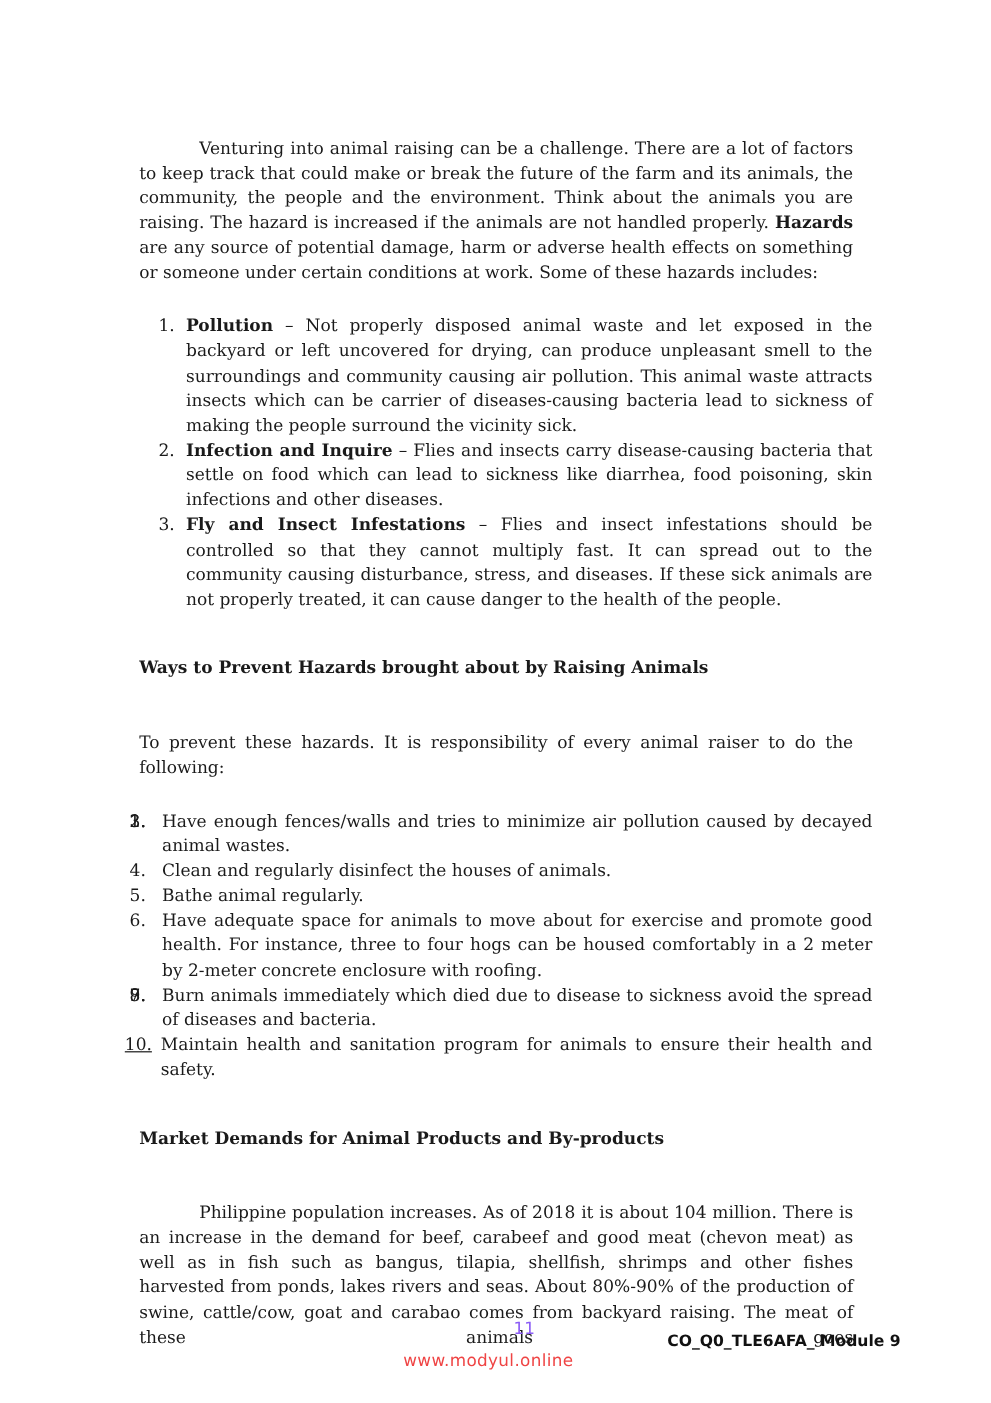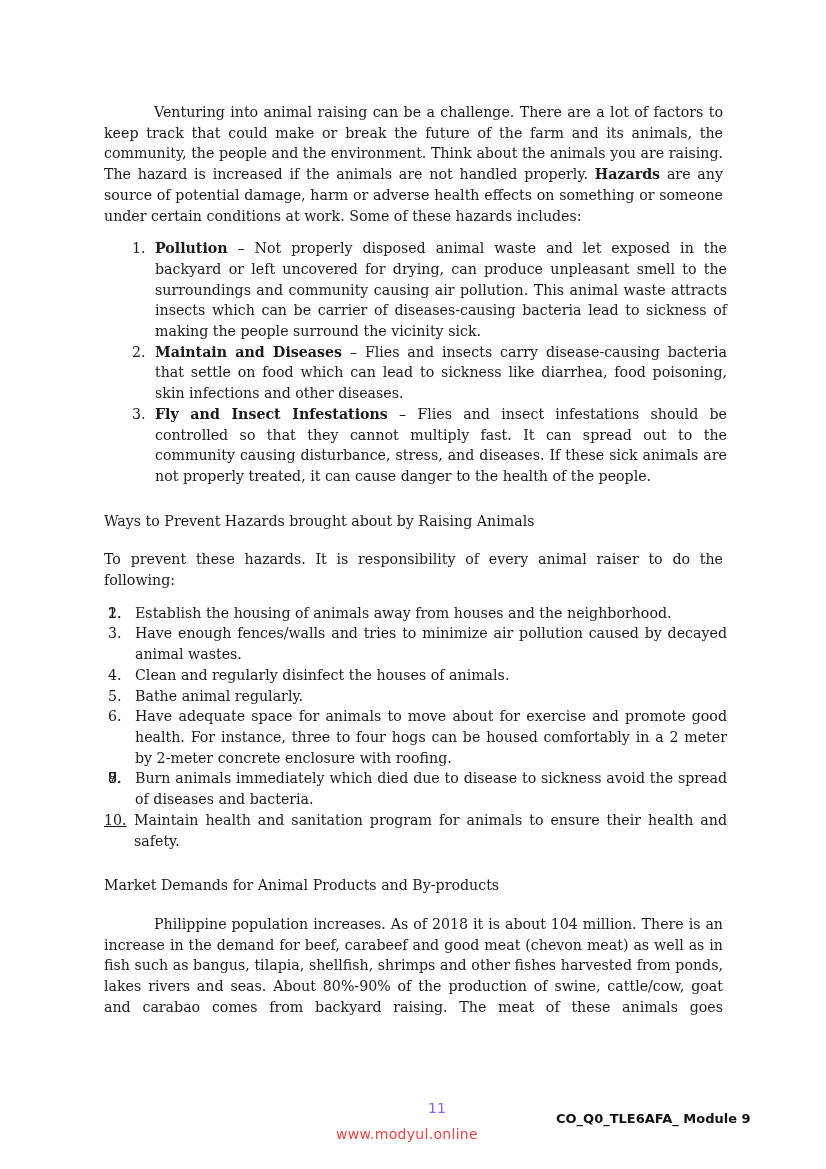--- a/index.html
+++ b/index.html
@@ -1,58 +1,58 @@
 <!DOCTYPE html>
 <html><head>
 <meta charset="utf-8">
 <style>
   html, body { margin: 0; padding: 0; background: #ffffff; }
   body { width: 826px; height: 1169px; position: relative; overflow: hidden;
          font-family: "DejaVu Serif", "Liberation Serif", serif; color: #1a1a1a; }
   .page { position: absolute; left: 100px; top: 98px; width: 627px; font-size: 14.2px; line-height: 20.7px; }
-  p { margin: 4px; text-align: justify; }
+  p { margin: 16px; text-align: justify; }
   .indent { text-indent: 50px; }
   ol { margin: 0; padding: 0; list-style: none; }
   ol li { position: relative; text-align: justify; }
   .hz li { padding-left: 55px; }
   .hz li .num { position: absolute; left: 32px; }
   .pv li { padding-left: 35px; }
   .pv li .num { position: absolute; left: 8px; }
   .pv li.ten .num { left: 4px; text-decoration: underline; }
   .pv li.ten { padding-left: 34px; }
   b, .b { font-weight: bold; }
-  h2 { font-size: 14.2px; font-weight: normal; margin: 4px; line-height: 20.7px; }
+  h2 { font-size: 14.2px; font-weight: bold; margin: 16px; line-height: 20.7px; }
   .gap1 { height: 12px; }
   .gap2 { height: 10px; }
   .gap3 { height: 8px; }
   .footer-page { position: absolute; left: 428px; top: 1100px; font-family: "DejaVu Sans", sans-serif; font-size: 14px; color: #8b5cf6; }
   .footer-site { position: absolute; left: 336px; top: 1126px; font-family: "DejaVu Sans", sans-serif; font-size: 14px; color: #ef4444; letter-spacing: 0.3px; }
   .footer-code { position: absolute; left: 556px; top: 1111px; font-family: "DejaVu Sans", sans-serif; font-size: 13px; font-weight: bold; color: #111; }
 </style>
 </head>
 <body>
 
 <div class="page">
   <p class="indent"><span>Venturing into animal raising can be a challenge. There are a lot of factors to keep track that could make or break the future of the farm and its animals, the community, the people and the environment. Think about the animals you are raising. The hazard is increased if the animals are not handled properly. </span><b>Hazards</b><span> are any source of potential damage, harm or adverse health effects on something or someone under certain conditions at work. Some of these hazards includes:</span></p>
 
   <div class="gap3"></div>
   <ol class="hz">
     <li><span class="num">1.</span><b>Pollution</b><span> – Not properly disposed animal waste and let exposed in the backyard or left uncovered for drying, can produce unpleasant smell to the surroundings and community causing air pollution. This animal waste attracts insects which can be carrier of diseases-causing bacteria lead to sickness of making the people surround the vicinity sick.</span></li>
-    <li><span class="num">2.</span><b>Maintain and Diseases</b><span>  – Flies and insects carry disease-causing bacteria that settle on food which can lead to sickness like diarrhea, food poisoning, skin infections and other diseases.</span></li>
+    <li><span class="num">2.</span><b>Infection and Inquire</b><span>  – Flies and insects carry disease-causing bacteria that settle on food which can lead to sickness like diarrhea, food poisoning, skin infections and other diseases.</span></li>
     <li><span class="num">3.</span><b>Fly and Insect Infestations</b><span> – Flies and insect infestations should be controlled so that they cannot multiply fast. It can spread out to the community causing disturbance, stress, and diseases. If these sick animals are not properly treated, it can cause danger to the health of the people.</span></li>
   </ol>
 
   <div class="gap1" style="height:20px"></div>
   <h2>Ways to Prevent Hazards brought about by Raising Animals</h2>
   <div class="gap2"></div>
   <p>To prevent these hazards. It is responsibility of every animal raiser to do the following:</p>
   <div class="gap3"></div>
   <ol class="pv">
     <li><span class="num">1.</span></li>
-    <li><span class="num">2.</span><span>Establish the housing of animals away from houses and the neighborhood.</span></li>
+    <li><span class="num">2.</span></li>
     <li><span class="num">3.</span><span>Have enough fences/walls and tries to minimize air pollution caused by decayed animal wastes.</span></li>
     <li><span class="num">4.</span><span>Clean and regularly disinfect the houses of animals.</span></li>
     <li><span class="num">5.</span><span>Bathe animal regularly.</span></li>
     <li><span class="num">6.</span><span>Have adequate space for animals to move about for exercise and promote good health. For instance, three to four hogs can be housed comfortably in a 2 meter by 2-meter concrete enclosure with roofing.</span></li>
     <li><span class="num">7.</span></li>
     <li><span class="num">8.</span></li>
     <li><span class="num">9.</span><span>Burn animals immediately which died due to disease to sickness avoid the spread of diseases and bacteria.</span></li>
     <li class="ten"><span class="num">10.</span><span>Maintain health and sanitation program for animals to ensure their health and safety.</span></li>
   </ol>
 

